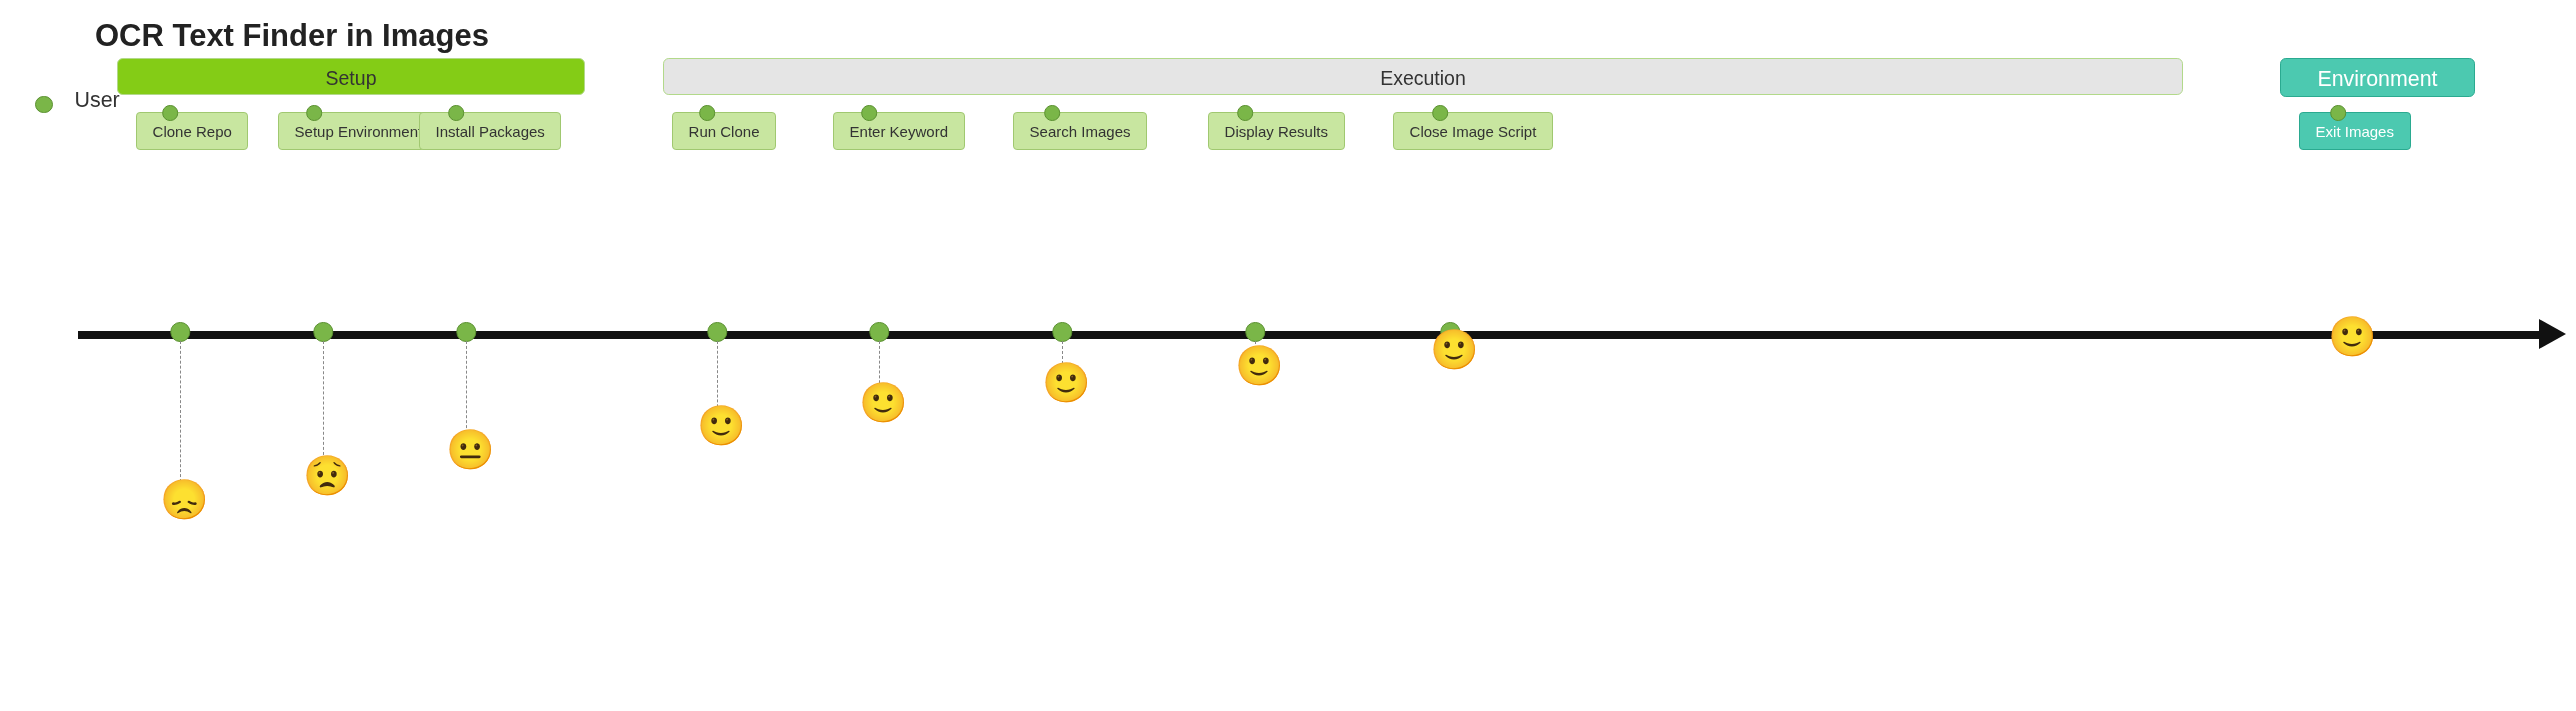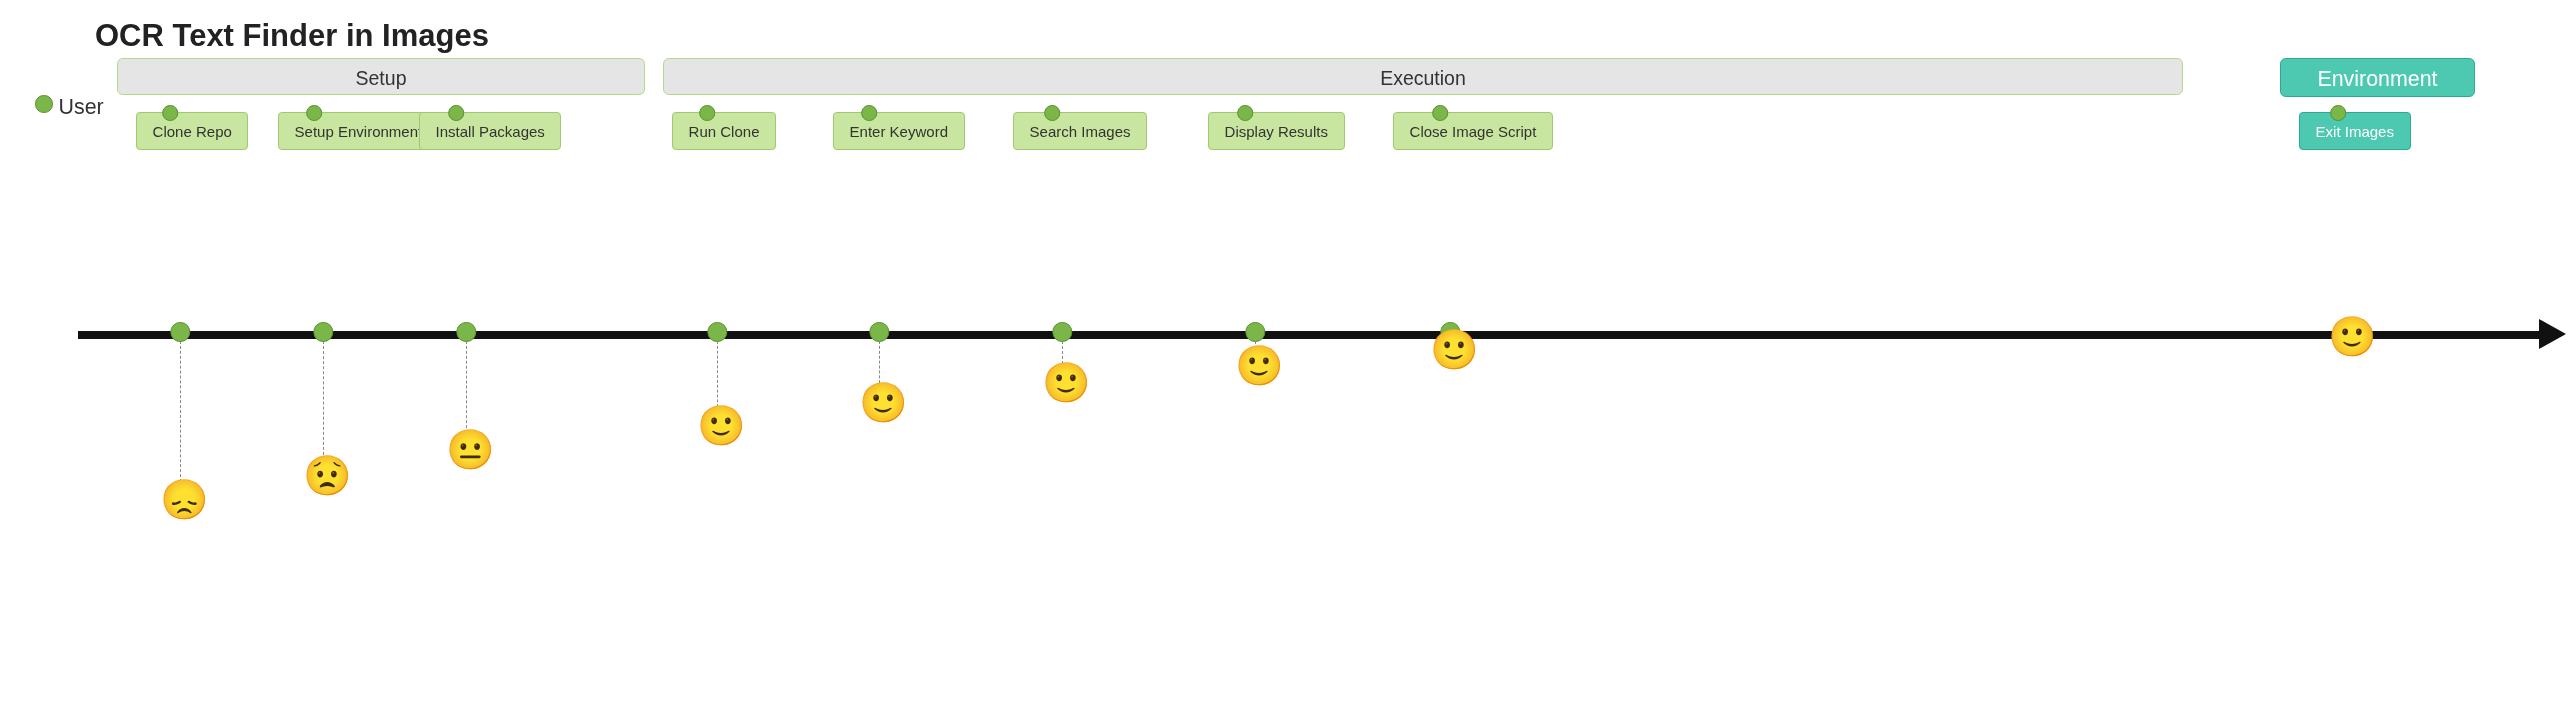--- a/index.html
+++ b/index.html
@@ -17,25 +17,25 @@
       top: 17.5px;
       left: 78px;
       font-size: 31px;
       font-weight: bold;
       color: #222;
       margin-left: 17px;
     }
 
     .user-label-row {
       position: absolute;
-      top: 95px;
+      top: 88px;
       left: 35px;
       display: flex;
-      align-items: flex-start;
-      gap: 6px;
+      align-items: flex-end;
+      gap: 22px;
     }
 
     .user-dot {
       width: 17.5px;
       height: 17.5px;
       border-radius: 50%;
       background: #7ab648;
       border: 1.9px solid #5a9030;
     }
 
@@ -74,22 +74,22 @@
 
     .phase-label {
       text-align: center;
       font-size: 19.5px;
       color: #333;
       padding: 7.8px 3.9px 3.9px;
     }
 
     .phase-setup {
       left: 117px;
-      width: 528px;
-      background: #e5e5e5;
+      width: 468px;
+      background: #84cc16;
       border: 1.5px solid #b2d98a;
     }
 
     .phase-execution {
       left: 663px;
       width: 1520px;
       background: #e5e5e5;
       border: 1.5px solid #b2d98a;
     }
 

